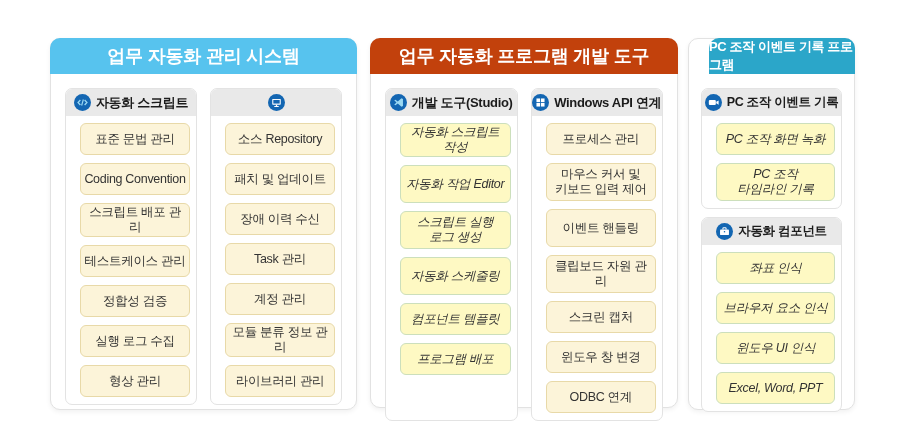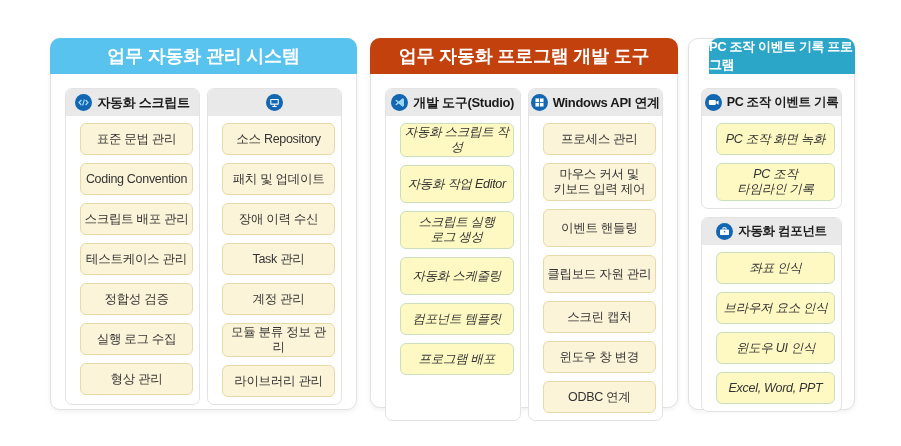--- a/index.html
+++ b/index.html
@@ -14,21 +14,21 @@
   }
   #panel-1{left:50px;width:305px;height:370px;}
   #panel-2{left:370px;width:306px;height:368px;}
   #panel-3{left:688px;width:165px;height:370px;}
   .hdr{
     margin:-1px -1px 0 -1px;height:36px;border-radius:10px 10px 0 0;
     display:flex;align-items:center;justify-content:center;
     color:#fff;font-weight:bold;font-size:18px;letter-spacing:-0.2px;
   }
   #panel-3 .hdr{font-size:13px;letter-spacing:-0.4px;margin-left:20px;}
-  .cols{display:flex;gap:7px;padding:14px;}
+  .cols{display:flex;gap:13px;padding:14px;}
   #panel-3 .cols{flex-direction:column;gap:8px;padding:14px 12px;}
   .col{flex:1;min-width:0;border:1px solid #e3e3e3;border-radius:7px;background:#fff;}
   .band{
     height:27px;background:#e9e9e9;border-radius:6px 6px 0 0;
     display:flex;align-items:center;justify-content:center;gap:5px;
     font-size:13px;font-weight:bold;color:#1b1b1b;letter-spacing:-0.3px;
   }
   #panel-3 .band{font-size:12.5px;}
   .band svg{flex:0 0 auto;display:block;}
   .items{display:flex;flex-direction:column;gap:8px;padding:7px 6px;}

